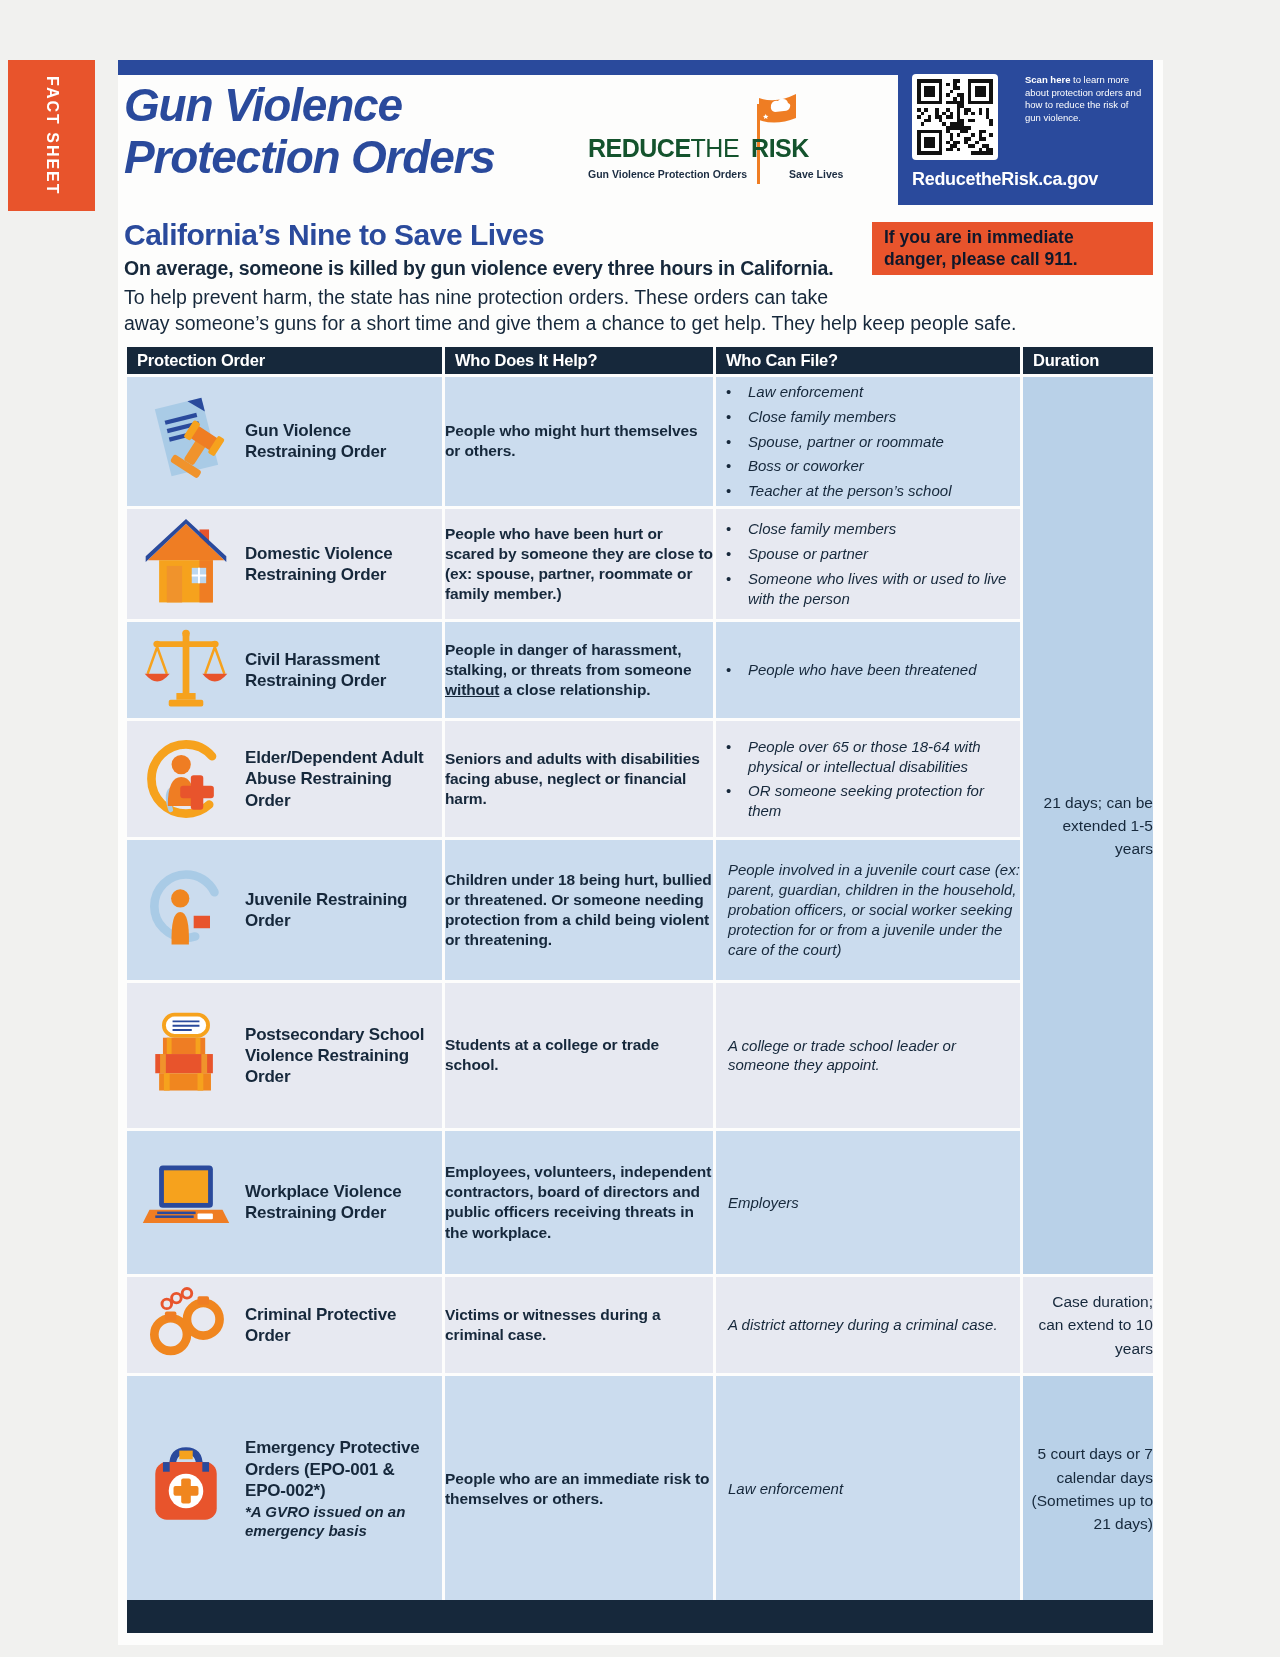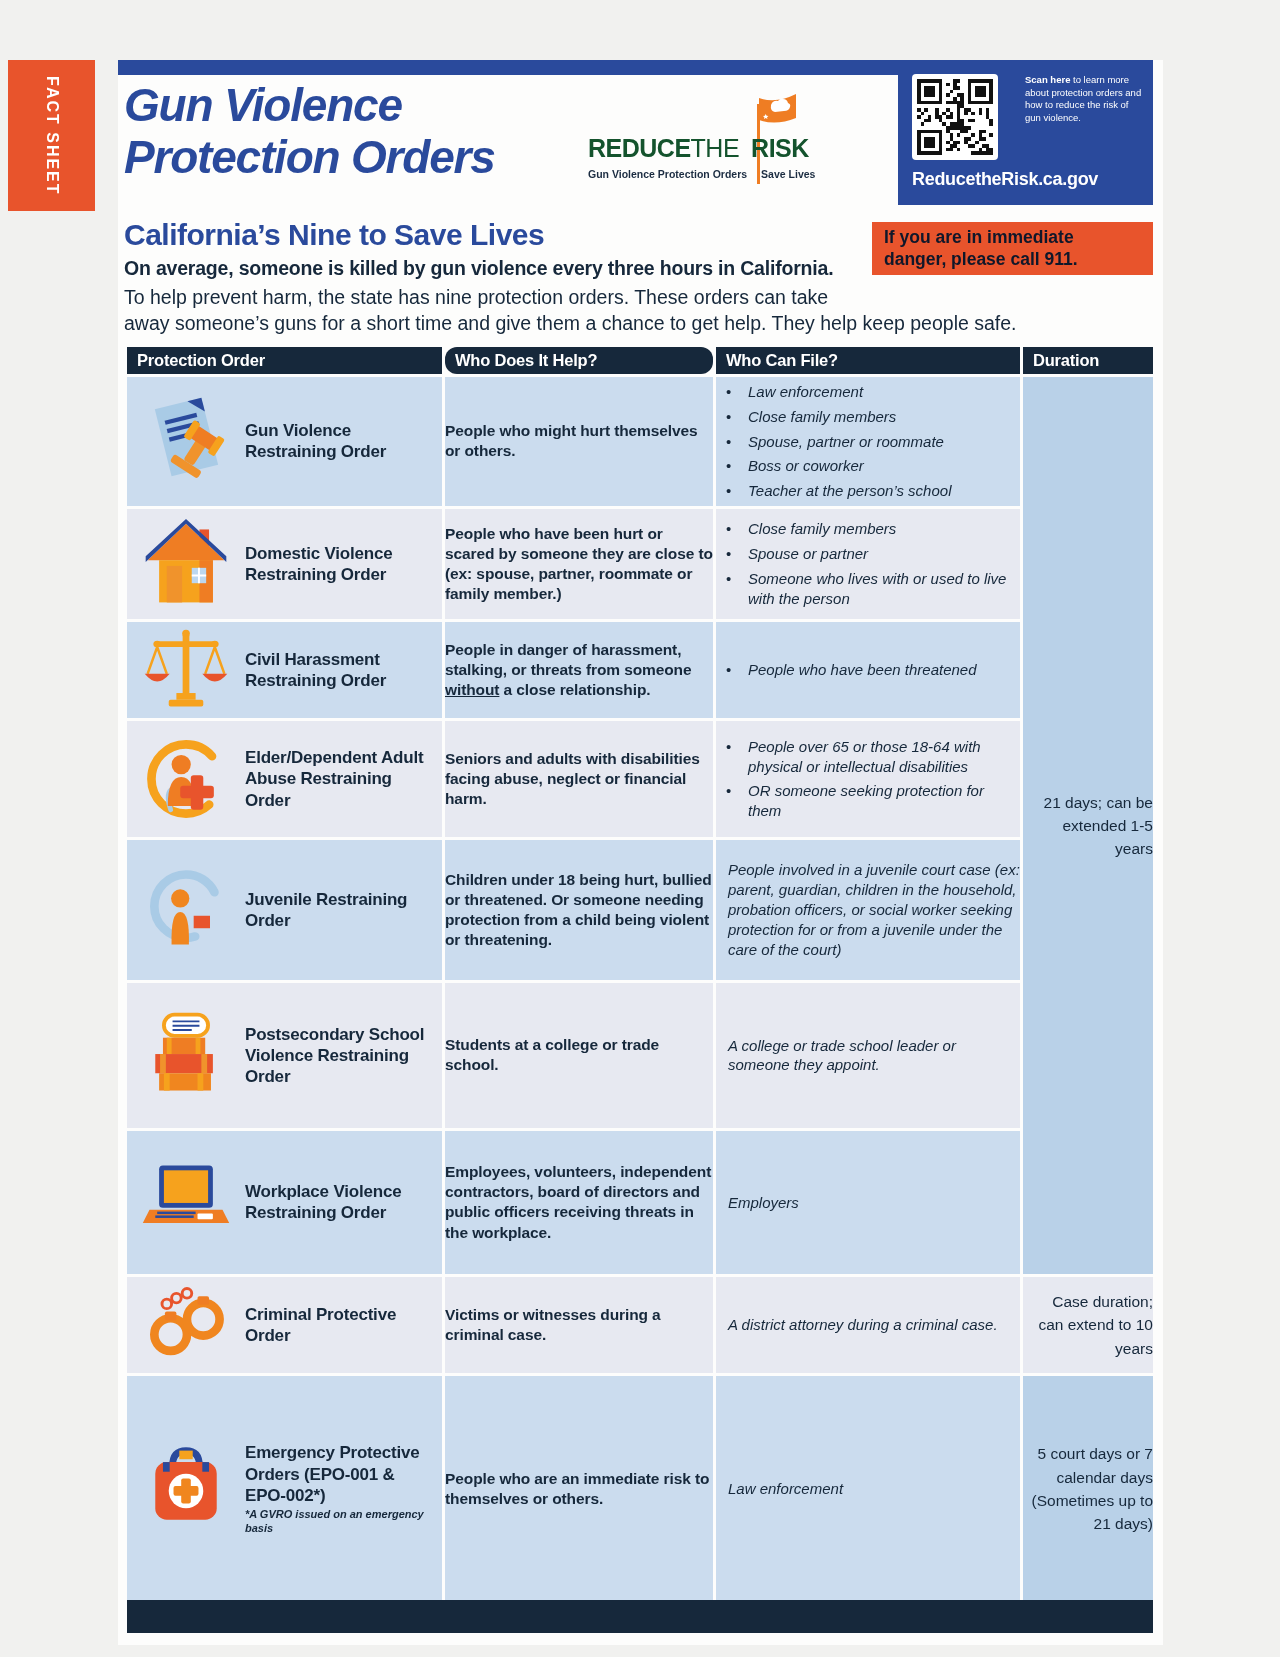--- a/index.html
+++ b/index.html
@@ -15,21 +15,21 @@
          line-height:1.13;letter-spacing:-1.2px;font-style:italic;}
   
   .logo{position:absolute;left:588px;top:96px;width:260px;height:96px;}
   .logo-flag{position:absolute;left:148px;top:-4px;width:62px;height:46px;}
   .logo-pole{position:absolute;left:169px;top:8px;width:3px;height:80px;background:#ef7d23;}
   .logo-words{position:absolute;left:0;top:38px;font-size:25px;color:#14532d;letter-spacing:-0.5px;white-space:nowrap;}
   .logo-words .w1,.logo-words .w3{font-weight:bold;}
   .logo-words .w2{font-weight:normal;}
   .logo-words .w3{margin-left:12px;}
   .logo-tagline{position:absolute;left:0;top:72px;font-size:10.5px;font-weight:bold;color:#1b2c41;white-space:nowrap;}
-  .logo-tagline .tg2{margin-left:14px;}
+  .logo-tagline .tg2{margin-left:14px;padding-left:28px;}
   
   .scan-box{position:absolute;left:898px;top:60px;width:255px;height:145px;background:#2a4a9c;
             padding:14px 10px 8px 14px;}
   .scan-row{display:flex;gap:17px;}
   .qr{width:86px;height:86px;background:#fff;border-radius:4px;padding:5px;flex:0 0 auto;}
   .scan-text{margin-left:10px;color:#fff;font-size:9.5px;line-height:1.32;}
   .scan-text b{font-weight:bold;}
   .scan-url{margin-top:9px;color:#fff;font-size:18px;font-weight:bold;letter-spacing:-0.3px;}
   
   .intro-heading{position:absolute;left:124px;top:218px;font-size:30px;font-weight:bold;color:#2a4a9c;letter-spacing:-0.5px;}
@@ -43,21 +43,21 @@
               height:27px;padding:0 0 0 10px;letter-spacing:-0.2px;}
   table.gv td{vertical-align:middle;padding:0;}
   td.bg-blue{background:#cbdcee;}
   td.bg-lav{background:#e7e9f1;}
   td.bg-dur{background:#b9d1e8;}
   .cellflex{display:flex;align-items:center;min-height:100%;}
   .iconbox{width:118px;flex:0 0 auto;display:flex;align-items:center;justify-content:center;}
   .iconbox svg{width:96px;height:96px;}
   .namebox{flex:1;padding:6px 6px 6px 0;}
   .row-name{font-size:17px;font-weight:bold;line-height:1.25;letter-spacing:-0.2px;}
-  .row-note{font-size:11px;font-weight:bold;font-style:italic;margin-top:2px;line-height:1.25;}
+  .row-note{font-size:15px;font-weight:bold;font-style:italic;margin-top:2px;line-height:1.25;}
   .helps{font-size:15.5px;font-weight:bold;line-height:1.3;padding:8px 12px 8px 8px;letter-spacing:-0.1px;}
   .filers{padding:8px 8px 8px 4px;}
   .filers ul{list-style:none;margin:0;padding:0;}
   .filers li{position:relative;font-size:15px;font-style:italic;line-height:1.32;padding-left:32px;margin:5px 0;}
   .filers li::before{content:"\2022";position:absolute;left:10px;top:0;font-style:normal;}
   .filers .plain{font-size:15px;font-style:italic;line-height:1.32;padding-left:12px;}
   .duration{font-size:15.5px;line-height:1.5;padding:8px 4px 8px 10px;text-align:right;}
   .footer-bar{position:absolute;left:127px;top:1600px;width:1026px;height:33px;background:#16283b;}
 </style>
 </head>
@@ -226,21 +226,21 @@
   </div>
   <div class="danger-box">
     <div>If you are in immediate</div>
     <div>danger, please call 911.</div>
   </div>
 
   <table class="gv">
     <thead>
         <tr id="theadrow">
           <th style="width: 315px;">Protection Order</th>
-          <th style="width: 268px; border-radius: 12px;">Who Does It Help?</th>
+          <th style="width: 268px;">Who Does It Help?</th>
           <th style="width: 304px;">Who Can File?</th>
           <th style="width: 130px;">Duration</th>
         </tr>
       </thead>
     <tbody id="tbody">
         <tr>
           <td class="bg-blue" style="height: 126px;">
             <div class="cellflex">
               <div class="iconbox">
                 <svg viewBox="0 0 100 100">

